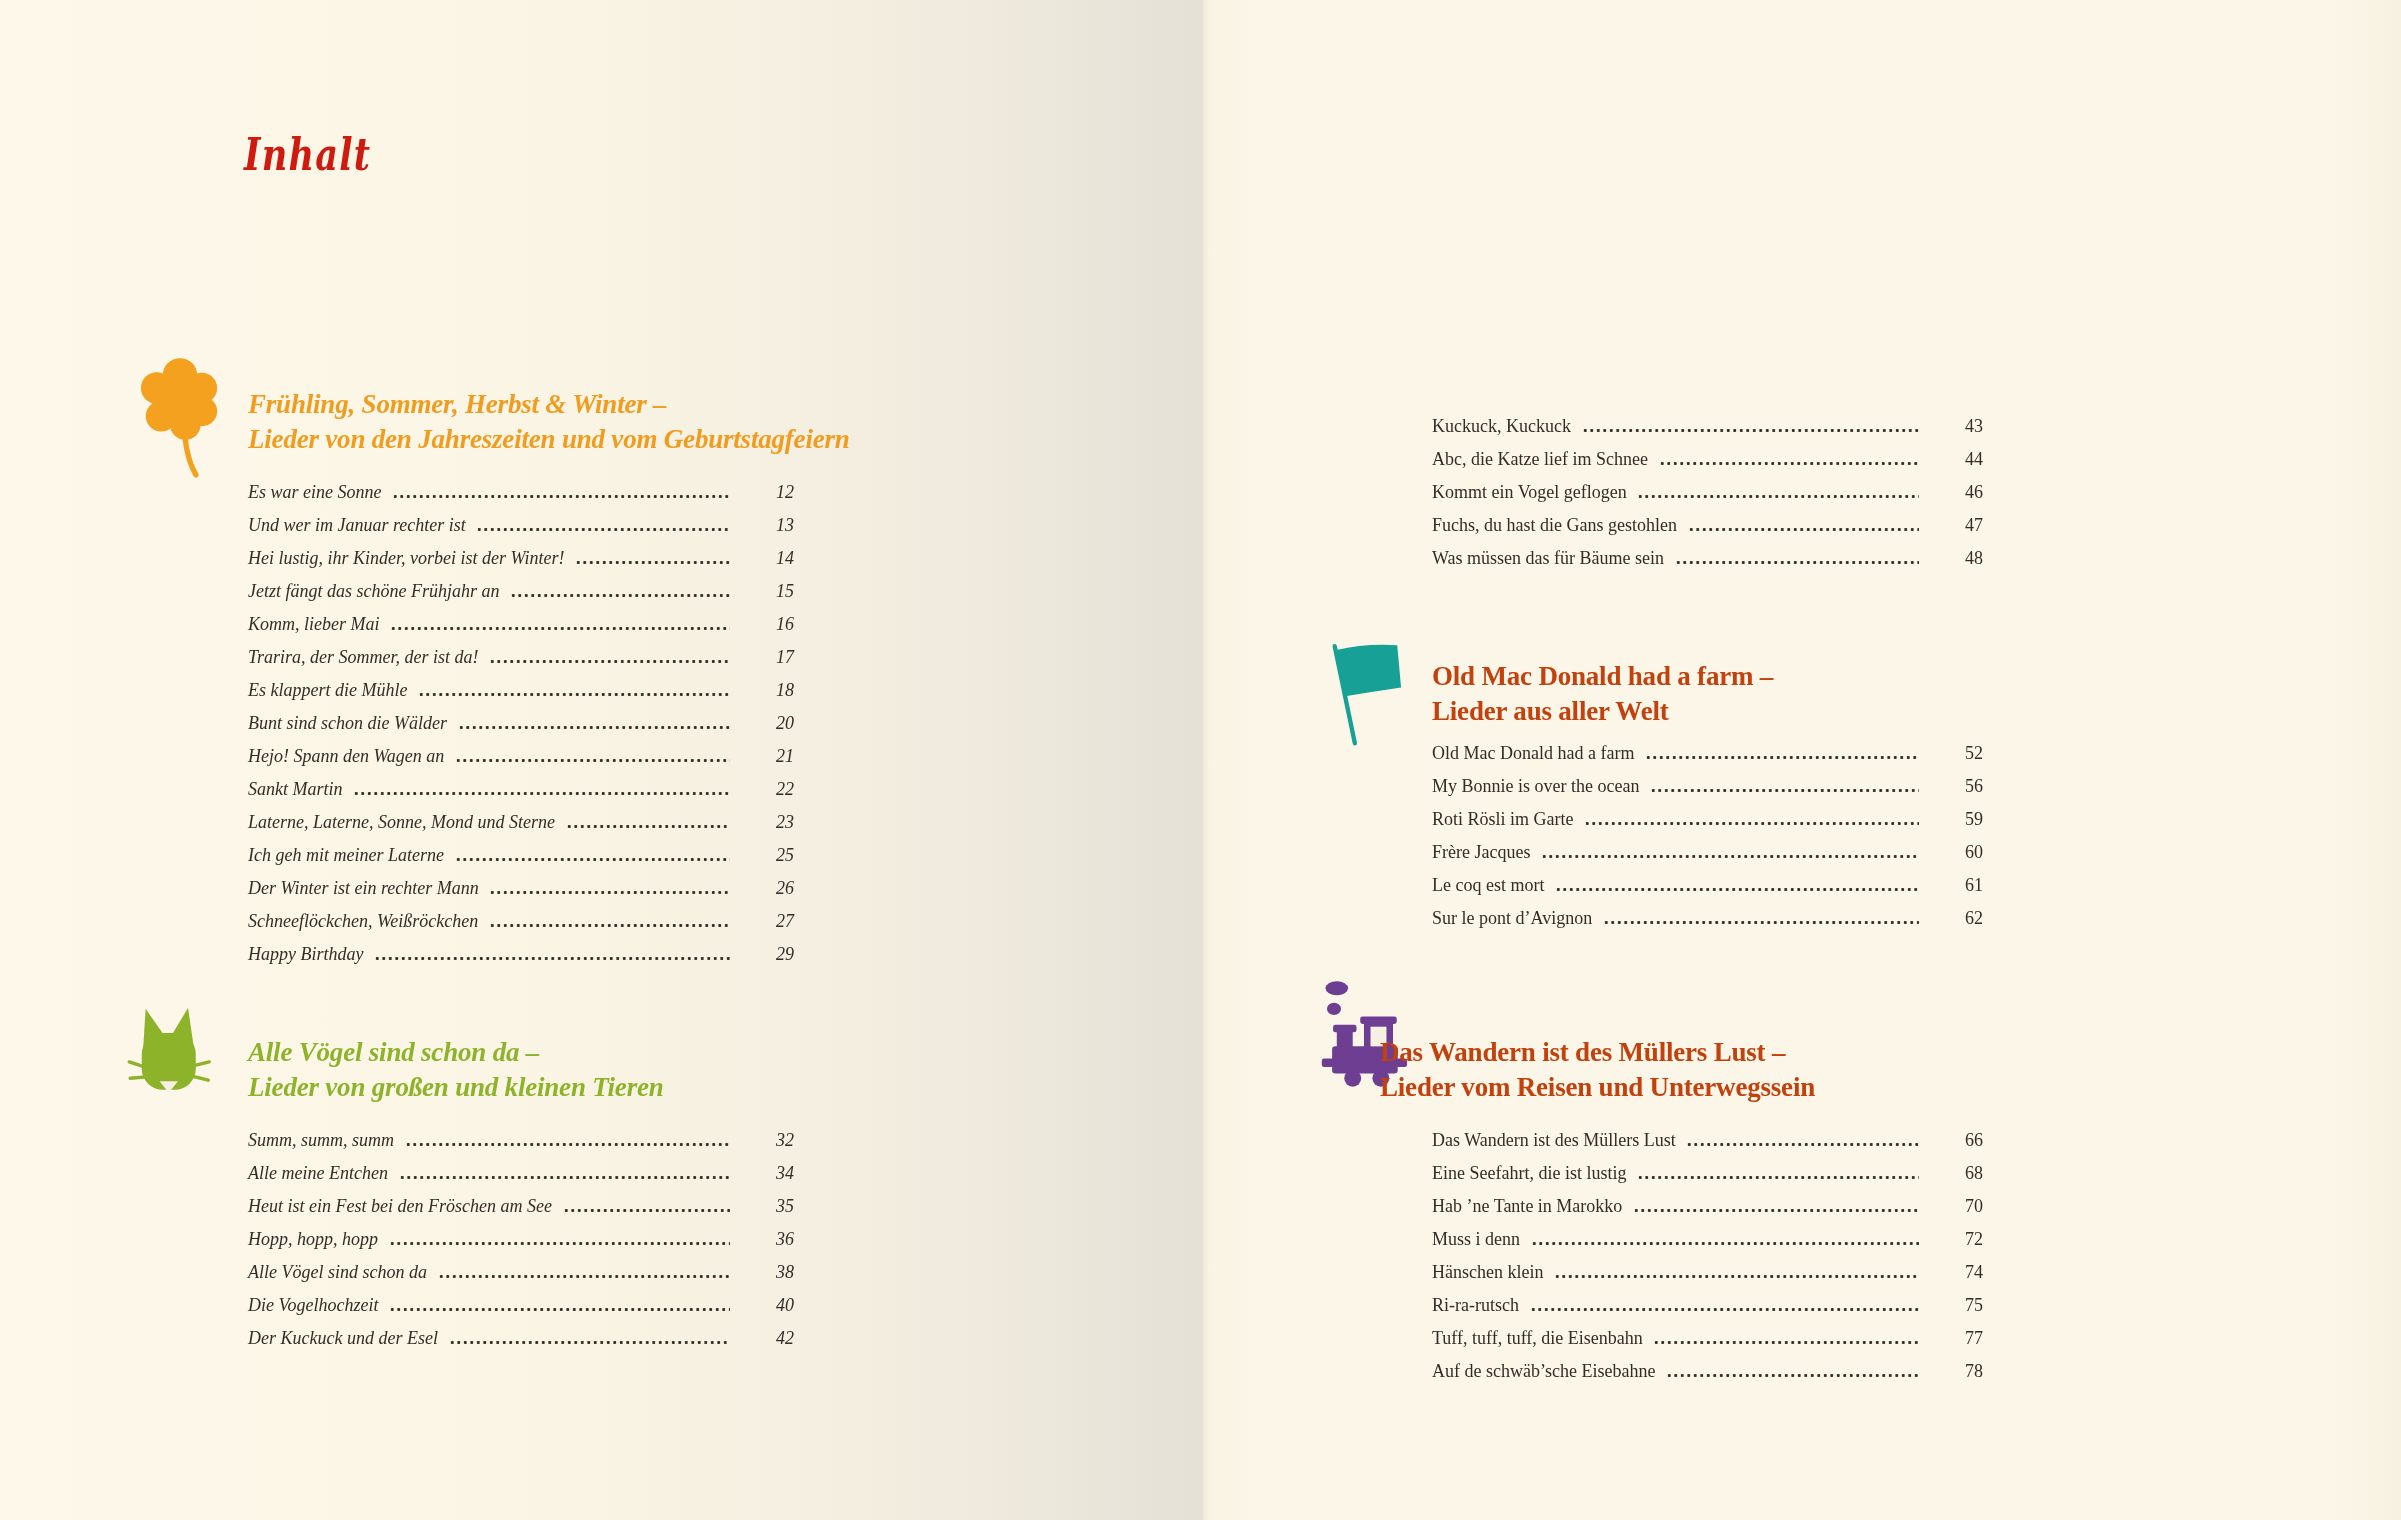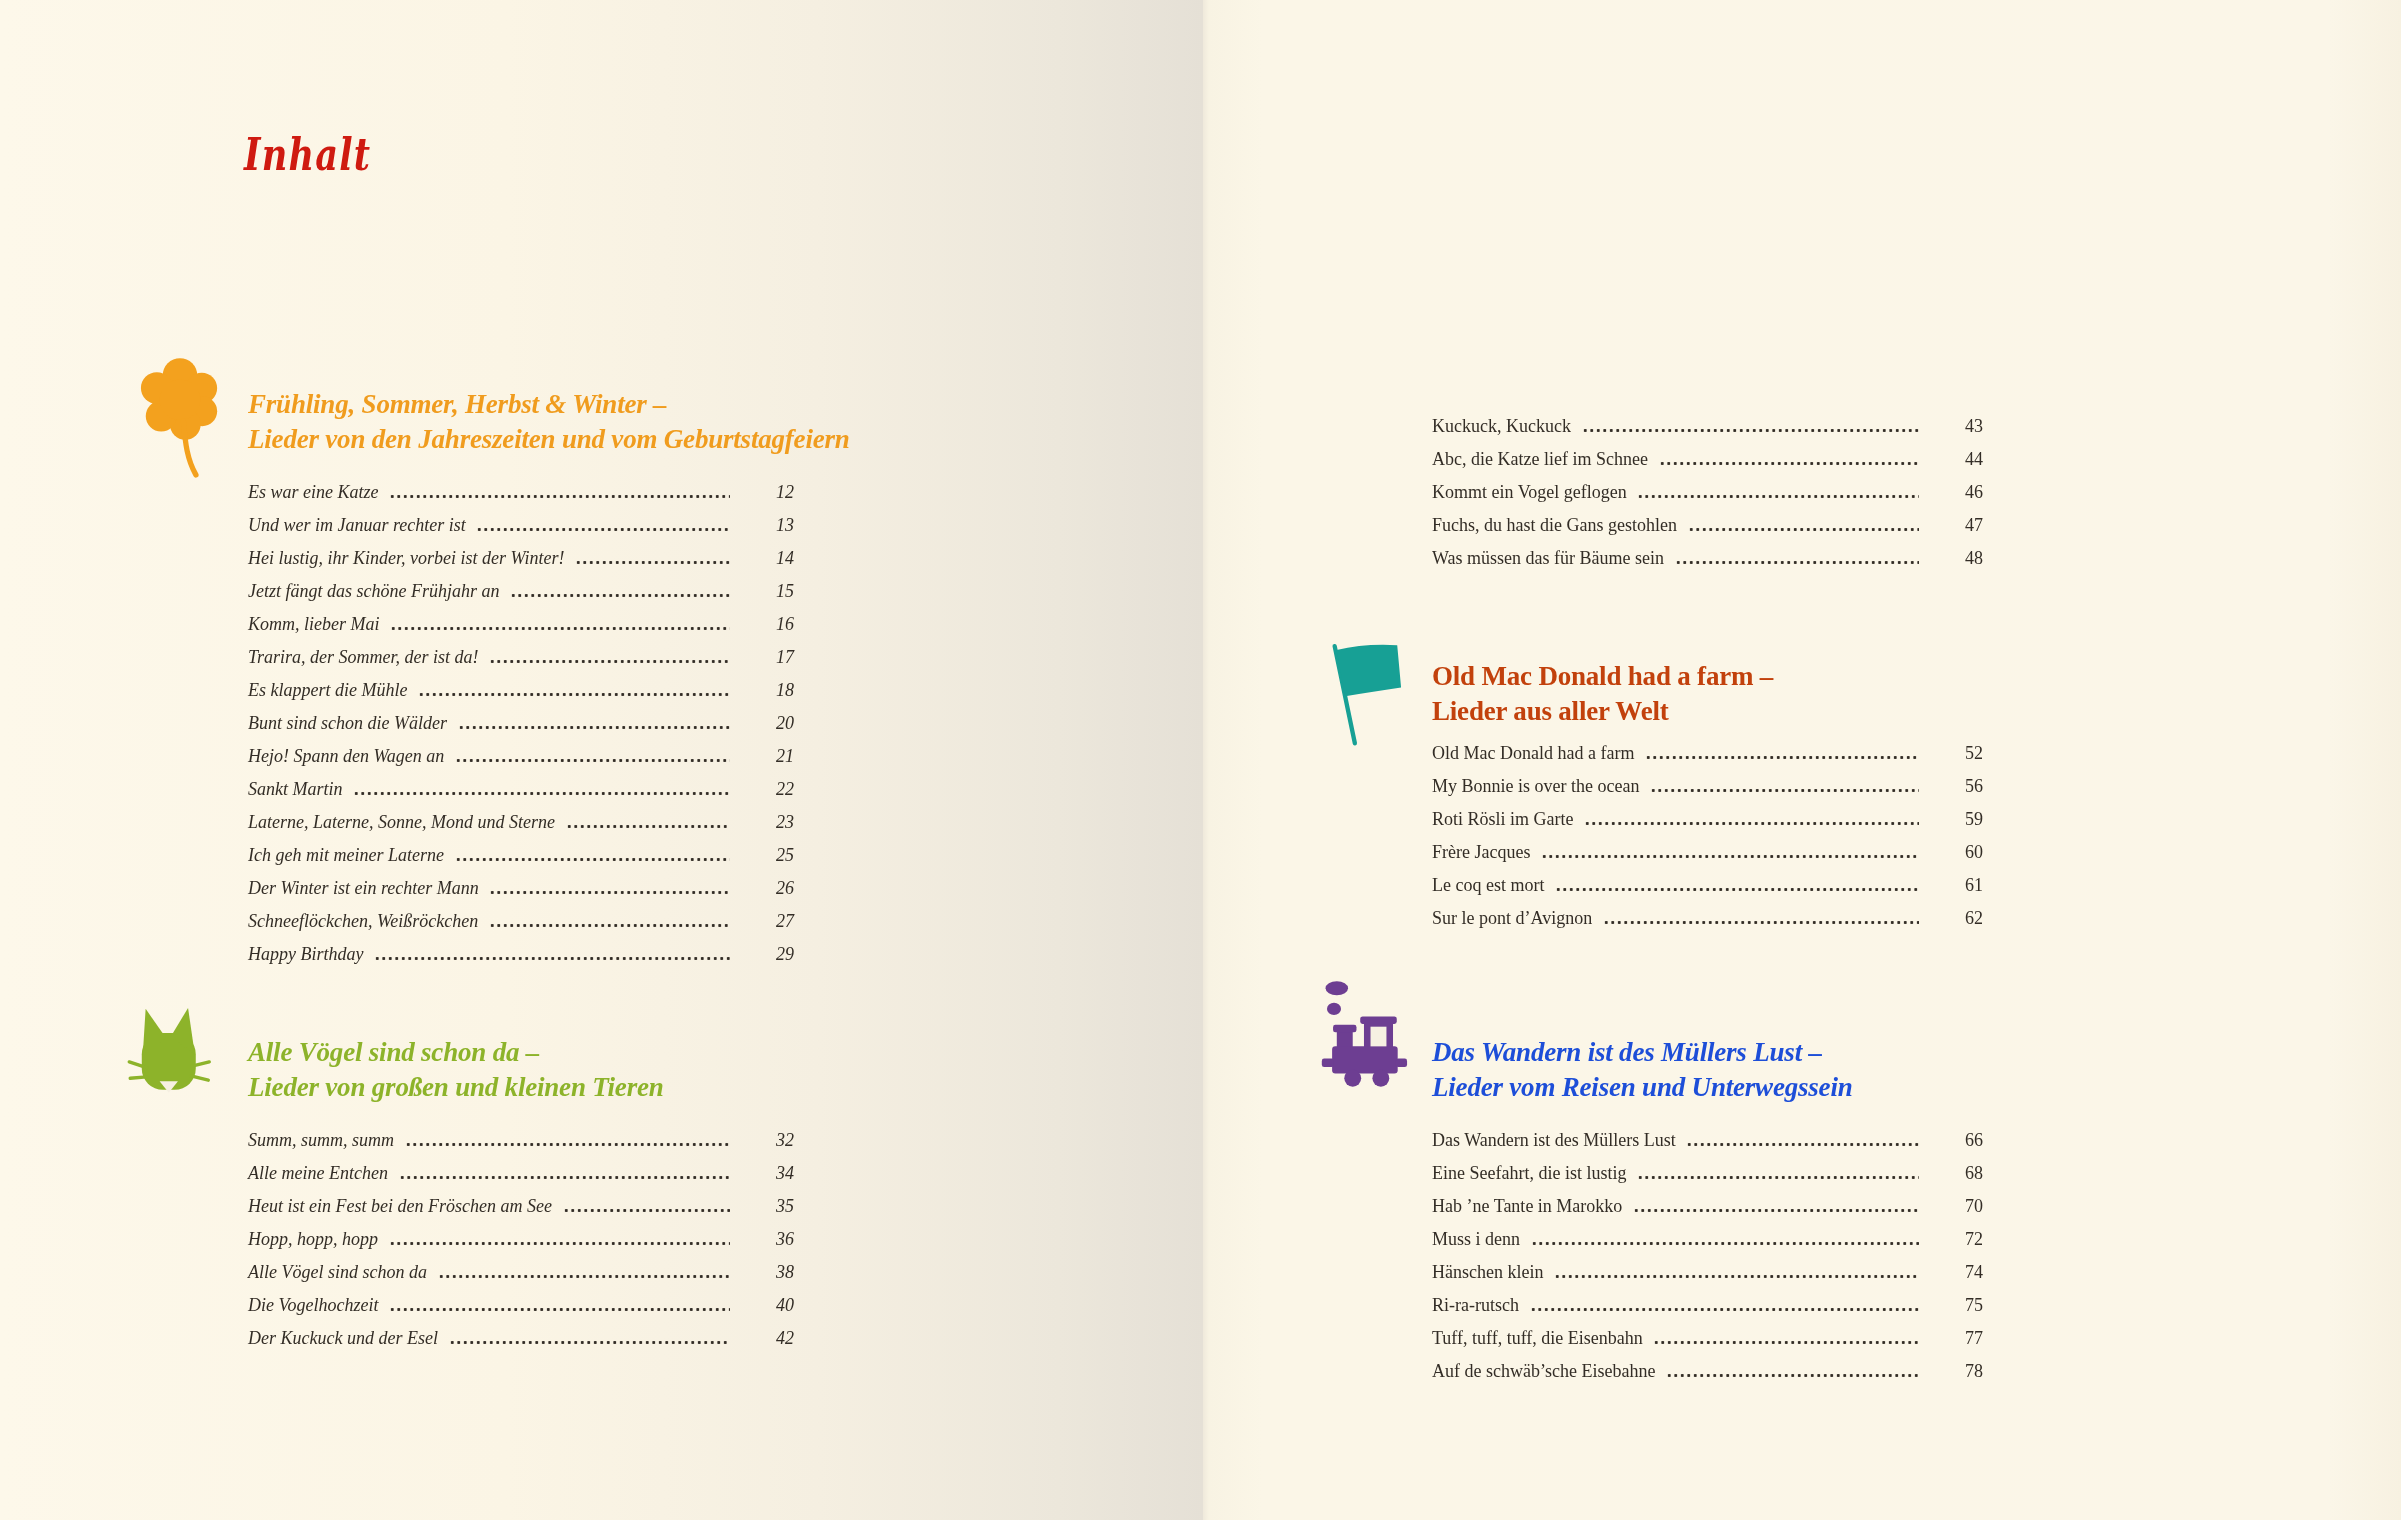--- a/index.html
+++ b/index.html
@@ -35,21 +35,21 @@
 
   
   .sec-heading {
     position:absolute;
     font-size:27px; font-weight:700; line-height:35px;
     letter-spacing:-0.2px; white-space:nowrap;margin-top:15px;
   }
   .sec-heading.seasons { left:248px; top:372px;  color:#f09c1e; }
   .sec-heading.animals { left:248px; top:1020px; color:#8db32a; }
   .sec-heading.world   { left:1432px; top:644px; color:#c2410c; }
-  .sec-heading.travel  { left:1432px; top:1020px; color:#1d4ed8;font-style:italic; }
+  .sec-heading.travel  { left:1380px; top:1020px; color:#c2410c; }
 
   
   .toc-list { position:absolute; width:546px; }
   .toc-list.seasons   { left:248px;  top:476px;  }
   .toc-list.animals   { left:248px;  top:1124px; }
   .toc-list.animals-2 { left:1432px; top:410px;  width:551px; }
   .toc-list.world     { left:1432px; top:737px; width:551px; }
   .toc-list.travel    { left:1432px; top:1124px; width:551px; }
 
   .row { display:flex; align-items:flex-start; height:33px; line-height:33px; font-size:18px; }
@@ -95,21 +95,21 @@
         <path d="M92 132 C96 180 100 212 118 244" fill="none" stroke="#f3a11e" stroke-width="11" stroke-linecap="round"></path>
       </svg>
     </div>
     <div class="sec-heading seasons">
       <span>Frühling, Sommer, Herbst &amp; Winter –</span><br>
       <span>Lieder von den Jahreszeiten und vom Geburtstagfeiern</span>
     </div>
     <div class="toc-list seasons">
 
         <div class="row">
-          <span class="t">Es war eine Katze</span>
+          <span class="t">Es war eine Sonne</span>
           <span class="leader"></span>
           <span class="n">12</span>
         </div>
 
         <div class="row">
           <span class="t">Und wer im Januar rechter ist</span>
           <span class="leader"></span>
           <span class="n">13</span>
         </div>
 

